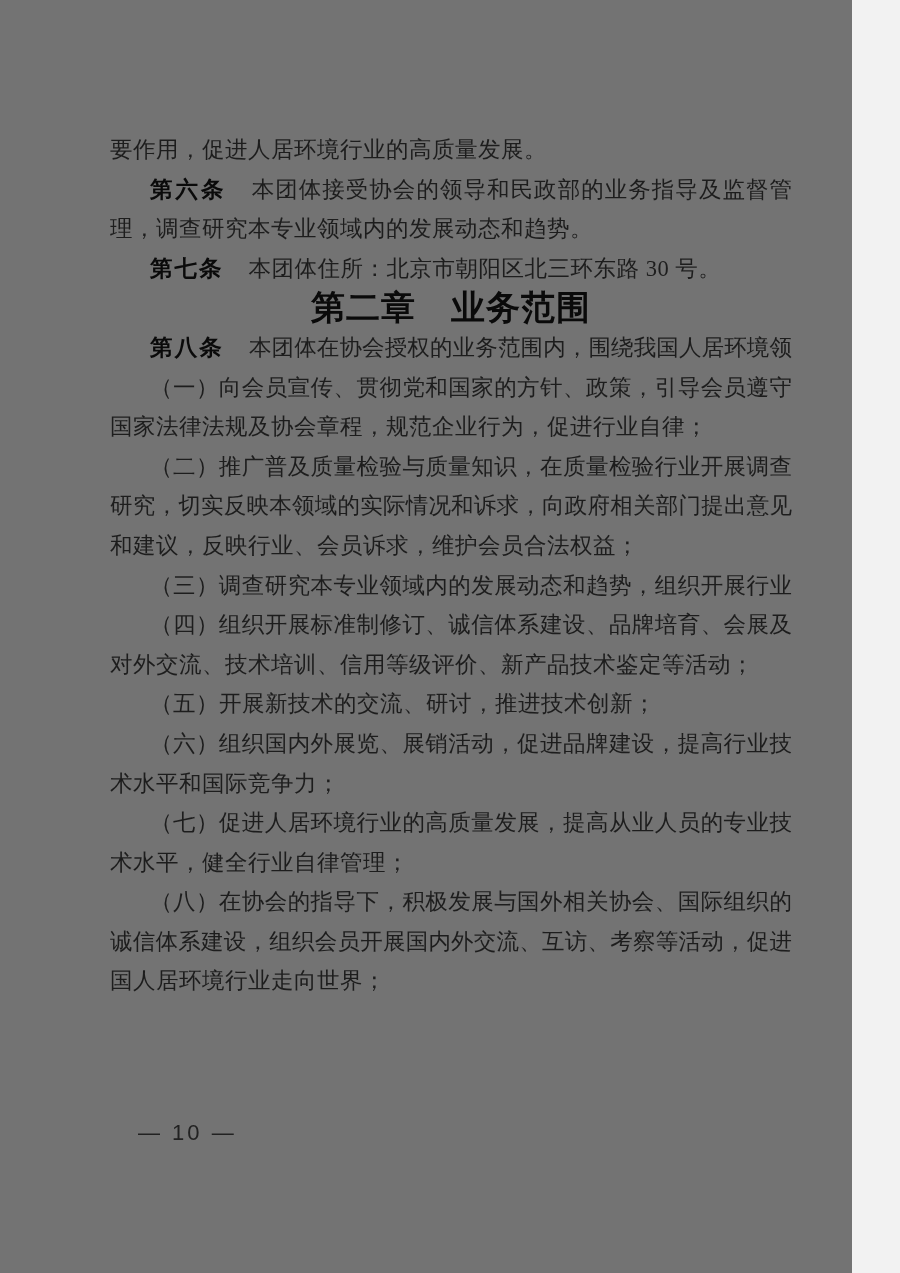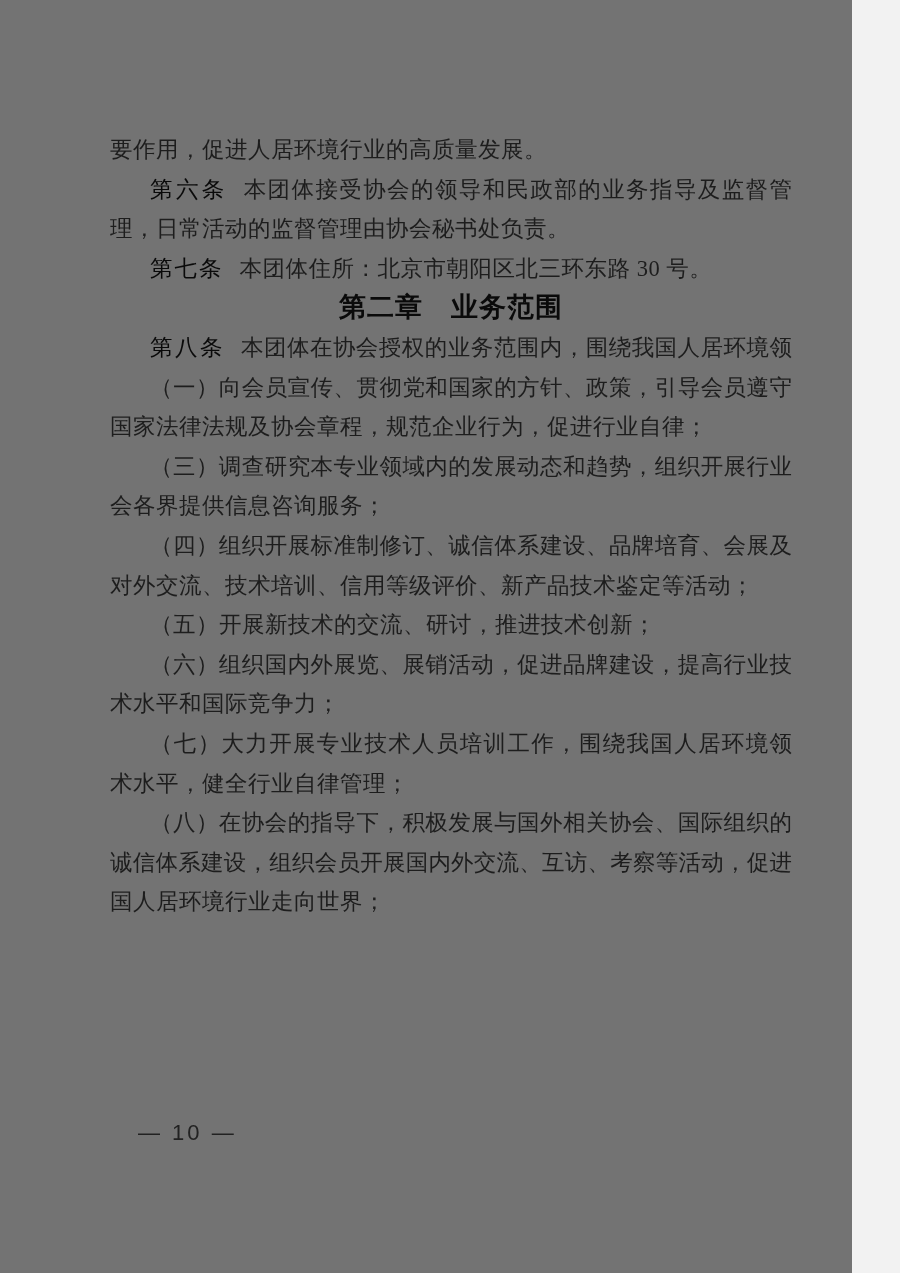--- a/index.html
+++ b/index.html
@@ -35,33 +35,33 @@
   .line.fill {
     letter-spacing: 0;
     white-space: normal;
     text-align: justify;
     text-align-last: justify;
     overflow: hidden;
   }
   .line.indent { padding-left: 40px; }
   .art-label {
     font-family: "Liberation Sans", sans-serif;
-    font-weight: 400;
+    font-weight: 700;
     color: #0a0a0a;
     letter-spacing: 2px;
-    margin-right: 16px;
+    margin-right: 25px;
   }
   .chapter-heading {
     height: 39.6px;
     line-height: 39.6px;
     text-align: center;
     text-align-last: center;
     font-family: "Liberation Sans", sans-serif;
     font-weight: 700;
-    font-size: 27px;
+    font-size: 34px;
     letter-spacing: 1px;
     color: #0a0a0a;
   }
   .page-number {
     position: absolute;
     left: 138px;
     top: 1120px;
     font-size: 22px;
     letter-spacing: 3px;
     color: #222222;
@@ -71,50 +71,54 @@
 </head>
 <body>
 
 <div class="page">
   <div class="doc-body">
       <div class="para">
         <div class="line"><span>要作用，促进人居环境行业的高质量发展。</span></div>
       </div>
       <div class="para">
         <div class="line fill indent"><span class="art-label">第六条</span><span>本团体接受协会的领导和民政部的业务指导及监督管</span></div>
-        <div class="line"><span>理，日常活动的监督管理由协会秘书处负责。</span></div>
+        <div class="line"><span>理，调查研究本专业领域内的发展动态和趋势。</span></div>
       </div>
       <div class="para">
         <div class="line indent"><span class="art-label">第七条</span><span>本团体住所：北京市朝阳区北三环东路 30 号。</span></div>
       </div>
       <div class="chapter-heading">第二章　业务范围</div>
       <div class="para">
         <div class="line fill indent"><span class="art-label">第八条</span><span>本团体在协会授权的业务范围内，围绕我国人居环境领</span></div>
       </div>
       <div class="para">
         <div class="line fill indent"><span>（一）向会员宣传、贯彻党和国家的方针、政策，引导会员遵守</span></div>
         <div class="line"><span>国家法律法规及协会章程，规范企业行为，促进行业自律；</span></div>
       </div>
       <div class="para">
+        <div class="line fill indent"><span>（二）推广普及质量检验与质量知识，在质量检验行业开展调查</span></div>
+        <div class="line fill"><span>研究，切实反映本领域的实际情况和诉求，向政府相关部门提出意见</span></div>
+        <div class="line"><span>和建议，反映行业、会员诉求，维护会员合法权益；</span></div>
+      </div>
+      <div class="para">
         <div class="line fill indent"><span>（三）调查研究本专业领域内的发展动态和趋势，组织开展行业</span></div>
-        <div class="line"><span>会各界提供信息咨询服务；</span></div>
       </div>
       <div class="para">
         <div class="line fill indent"><span>（四）组织开展标准制修订、诚信体系建设、品牌培育、会展及</span></div>
         <div class="line"><span>对外交流、技术培训、信用等级评价、新产品技术鉴定等活动；</span></div>
       </div>
       <div class="para">
         <div class="line indent"><span>（五）开展新技术的交流、研讨，推进技术创新；</span></div>
       </div>
       <div class="para">
         <div class="line fill indent"><span>（六）组织国内外展览、展销活动，促进品牌建设，提高行业技</span></div>
         <div class="line"><span>术水平和国际竞争力；</span></div>
       </div>
       <div class="para">
-        <div class="line fill indent"><span>（七）大力开展专业技术人员培训工作，围绕我国人居环境领</span></div>
+        <div class="line fill indent"><span>（七）促进人居环境行业的高质量发展，提高从业人员的专业技</span></div>
         <div class="line"><span>术水平，健全行业自律管理；</span></div>
       </div>
       <div class="para">
         <div class="line fill indent"><span>（八）在协会的指导下，积极发展与国外相关协会、国际组织的</span></div>
         <div class="line fill"><span>诚信体系建设，组织会员开展国内外交流、互访、考察等活动，促进中</span></div>
         <div class="line"><span>国人居环境行业走向世界；</span></div>
       </div>
     </div>
   <div class="page-number">— 10 —</div>
 </div>

